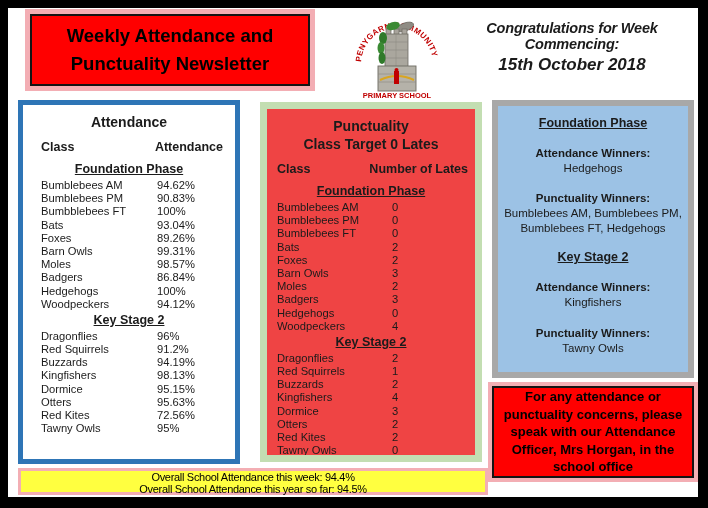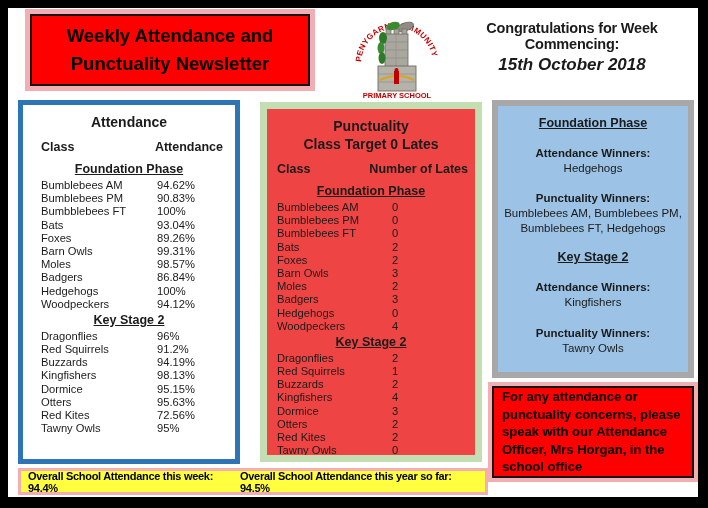--- a/index.html
+++ b/index.html
@@ -13,21 +13,21 @@
   
   .title-box {
     position:absolute; left:22px; top:6px; width:280px; height:72px;
     background:#ff0000; border:2px solid #141414;
     box-shadow:0 0 0 5px #f3aeb4;
     display:flex; align-items:center; justify-content:center; text-align:center;
     font-weight:bold; font-size:18.5px; line-height:1.5; color:#000; padding:0 26px;
   }
   .logo-wrap { position:absolute; left:345px; top:0px; width:88px; height:92px; }
   .congrats { position:absolute; left:436px; top:12px; width:256px; text-align:center; }
-  .congrats-label { font-weight:bold; font-size:14.5px; letter-spacing:-0.2px; }
+  .congrats-label { font-weight:bold; font-size:14.5px; letter-spacing:-0.2px;font-style:italic; }
   .congrats-date { font-weight:bold; font-style:italic; font-size:17px; margin-top:3px; }
 
   
   .p-title  { margin-top:9px;  text-align:center; font-weight:bold; font-size:14px; }
   .p-sub    { margin-top:2px;  text-align:center; font-weight:bold; font-size:14px; }
   .cols     { margin-top:10px; display:flex; justify-content:space-between; font-weight:bold; font-size:12.5px; }
   .cols span{ }
   .sec-head { text-align:center; font-weight:bold; font-size:12.5px; text-decoration:underline; }
   .rows     { margin-top:3px; }
   .row      { position:relative; line-height:13.2px; font-size:11.2px; height:13.2px; }
@@ -61,30 +61,30 @@
     text-align:center; font-size:11.5px;
   }
   .win-head { margin-top:10px; font-weight:bold; font-size:12.5px; text-decoration:underline; }
   .win-label { margin-top:17px; font-weight:bold; }
   .win-value { margin-top:2px; padding:0 6px; line-height:1.25; }
 
   
   .notice-box {
     position:absolute; left:484px; top:378px; width:202px; height:92px;
     background:#ff0000; border:2px solid #141414; box-shadow:0 0 0 4px #f3aeb4;
-    display:flex; align-items:center; justify-content:center; text-align:left;
+    display:flex; align-items:center; justify-content:center; text-align:center;
     font-weight:bold; font-size:13px; line-height:1.35; color:#000; padding:20px 8px;
   }
 
   
   .footer-bar {
     position:absolute; left:10px; top:460px; width:470px; height:27px;
     background:#ffff40; border:3px solid #f3aeb4;
     display:flex; justify-content:space-between; align-items:center;
-    font-weight:bold; font-size:11px; letter-spacing:-0.3px; padding:0 7px; color:#000;
+    font-weight:normal; font-size:11px; letter-spacing:-0.3px; padding:0 7px; color:#000;flex-direction:column;
   }
 </style>
 </head>
 <body>
 
 <div class="page">
 
   <div class="title-box">
     <span>Weekly Attendance and Punctuality Newsletter</span>
   </div>

